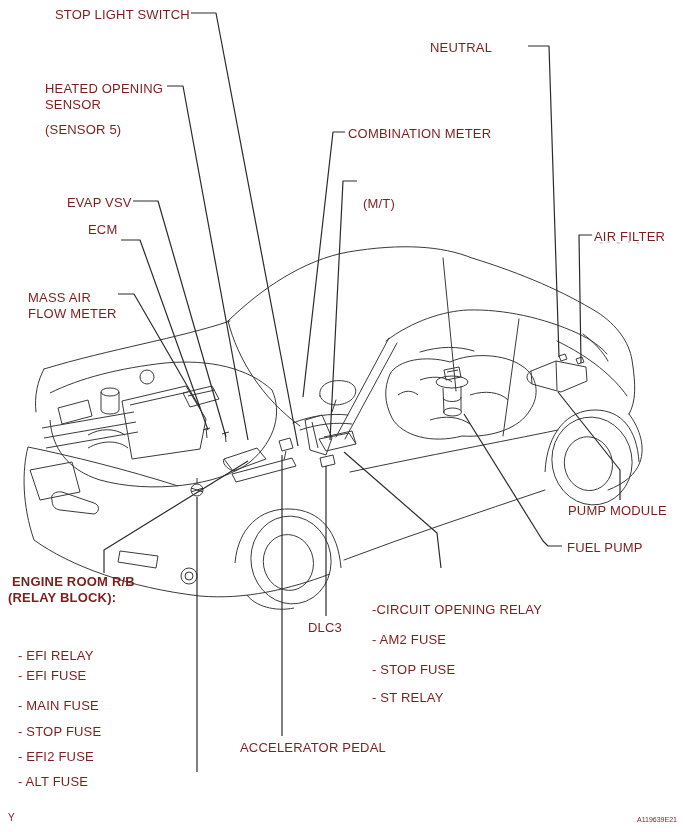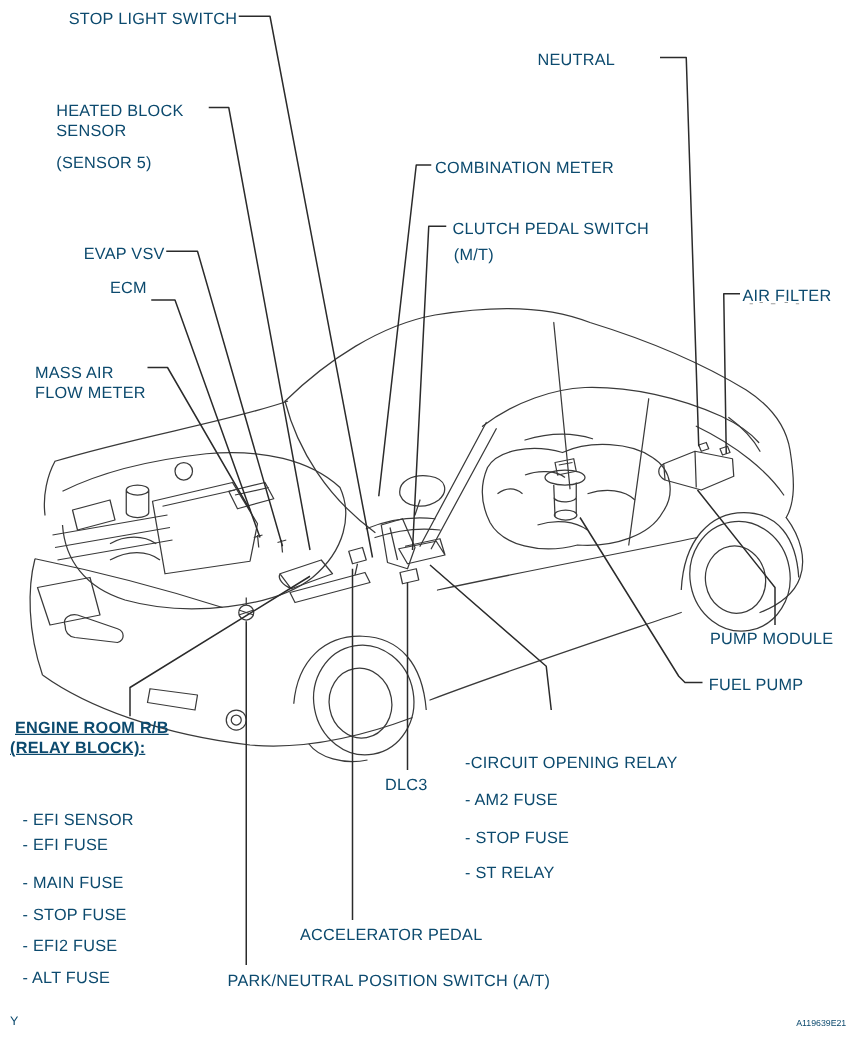--- a/index.html
+++ b/index.html
@@ -2,24 +2,24 @@
 <html><head>
 <meta charset="utf-8">
 <style>
   html,body{margin:0;padding:0;background:#fff;}
   .canvas{
     position:relative;width:685px;height:832px;background:#fff;overflow:hidden;
     font-family:"Liberation Sans", sans-serif;
   }
   .art{position:absolute;left:0;top:0;}
   .lbl{
-    position:absolute;font-size:13px;line-height:15px;color:#0c4a6e;
+    position:absolute;font-size:13px;line-height:15px;color:#7f1d1d;
     white-space:nowrap;letter-spacing:.2px;text-align:center;
   }
-  .bold{font-weight:bold;text-decoration:underline;}
+  .bold{font-weight:bold;}
   .tiny{font-size:7px;letter-spacing:0;}
   .marker{font-size:10px;}
   svg *{vector-effect:non-scaling-stroke;}
 </style>
 </head>
 <body>
 
 <div class="canvas">
 
   <svg class="art" width="685" height="832" viewBox="0 0 685 832">
@@ -131,40 +131,38 @@
       <polyline points="464,414 543,541 548,546 562,546"></polyline>
       <polyline points="326,466 326,616"></polyline>
       <polyline points="282,455 282,736"></polyline>
       <polyline points="197,497 197,772"></polyline>
       <polyline points="344,452 437,533 441,568"></polyline>
     </g>
   </svg>
 
   <div class="lbl" style="left:55px;top:7px">STOP LIGHT SWITCH</div>
   <div class="lbl" style="left:430px;top:40px">NEUTRAL</div>
-  <div class="lbl" style="left:45px;top:81px">HEATED BLOCK</div>
+  <div class="lbl" style="left:45px;top:81px">HEATED OPENING</div>
   <div class="lbl" style="left:45px;top:97px">SENSOR</div>
   <div class="lbl" style="left:45px;top:122px">(SENSOR 5)</div>
   <div class="lbl" style="left:348px;top:126px">COMBINATION METER</div>
-  <div class="lbl" style="left:362px;top:175px">CLUTCH PEDAL SWITCH</div>
   <div class="lbl" style="left:363px;top:196px">(M/T)</div>
   <div class="lbl" style="left:67px;top:195px">EVAP VSV</div>
   <div class="lbl" style="left:88px;top:222px">ECM</div>
   <div class="lbl" style="left:594px;top:229px">AIR FILTER</div>
   <div class="lbl" style="left:28px;top:290px">MASS AIR</div>
   <div class="lbl" style="left:28px;top:306px">FLOW METER</div>
   <div class="lbl" style="left:568px;top:503px">PUMP MODULE</div>
   <div class="lbl" style="left:567px;top:540px">FUEL PUMP</div>
   <div class="lbl" style="left:308px;top:620px">DLC3</div>
   <div class="lbl" style="left:240px;top:740px">ACCELERATOR PEDAL</div>
-  <div class="lbl" style="left:182px;top:777px">PARK/NEUTRAL POSITION SWITCH (A/T)</div>
 
   <div class="lbl bold" style="left:12px;top:574px">ENGINE ROOM R/B</div>
   <div class="lbl bold" style="left:8px;top:590px">(RELAY BLOCK):</div>
-  <div class="lbl" style="left:18px;top:648px">- EFI SENSOR</div>
+  <div class="lbl" style="left:18px;top:648px">- EFI RELAY</div>
   <div class="lbl" style="left:18px;top:668px">- EFI FUSE</div>
   <div class="lbl" style="left:18px;top:698px">- MAIN FUSE</div>
   <div class="lbl" style="left:18px;top:724px">- STOP FUSE</div>
   <div class="lbl" style="left:18px;top:749px">- EFI2 FUSE</div>
   <div class="lbl" style="left:18px;top:774px">- ALT FUSE</div>
 
   <div class="lbl" style="left:372px;top:602px">-CIRCUIT OPENING RELAY</div>
   <div class="lbl" style="left:372px;top:632px">- AM2 FUSE</div>
   <div class="lbl" style="left:372px;top:662px">- STOP FUSE</div>
   <div class="lbl" style="left:372px;top:690px">- ST RELAY</div>

